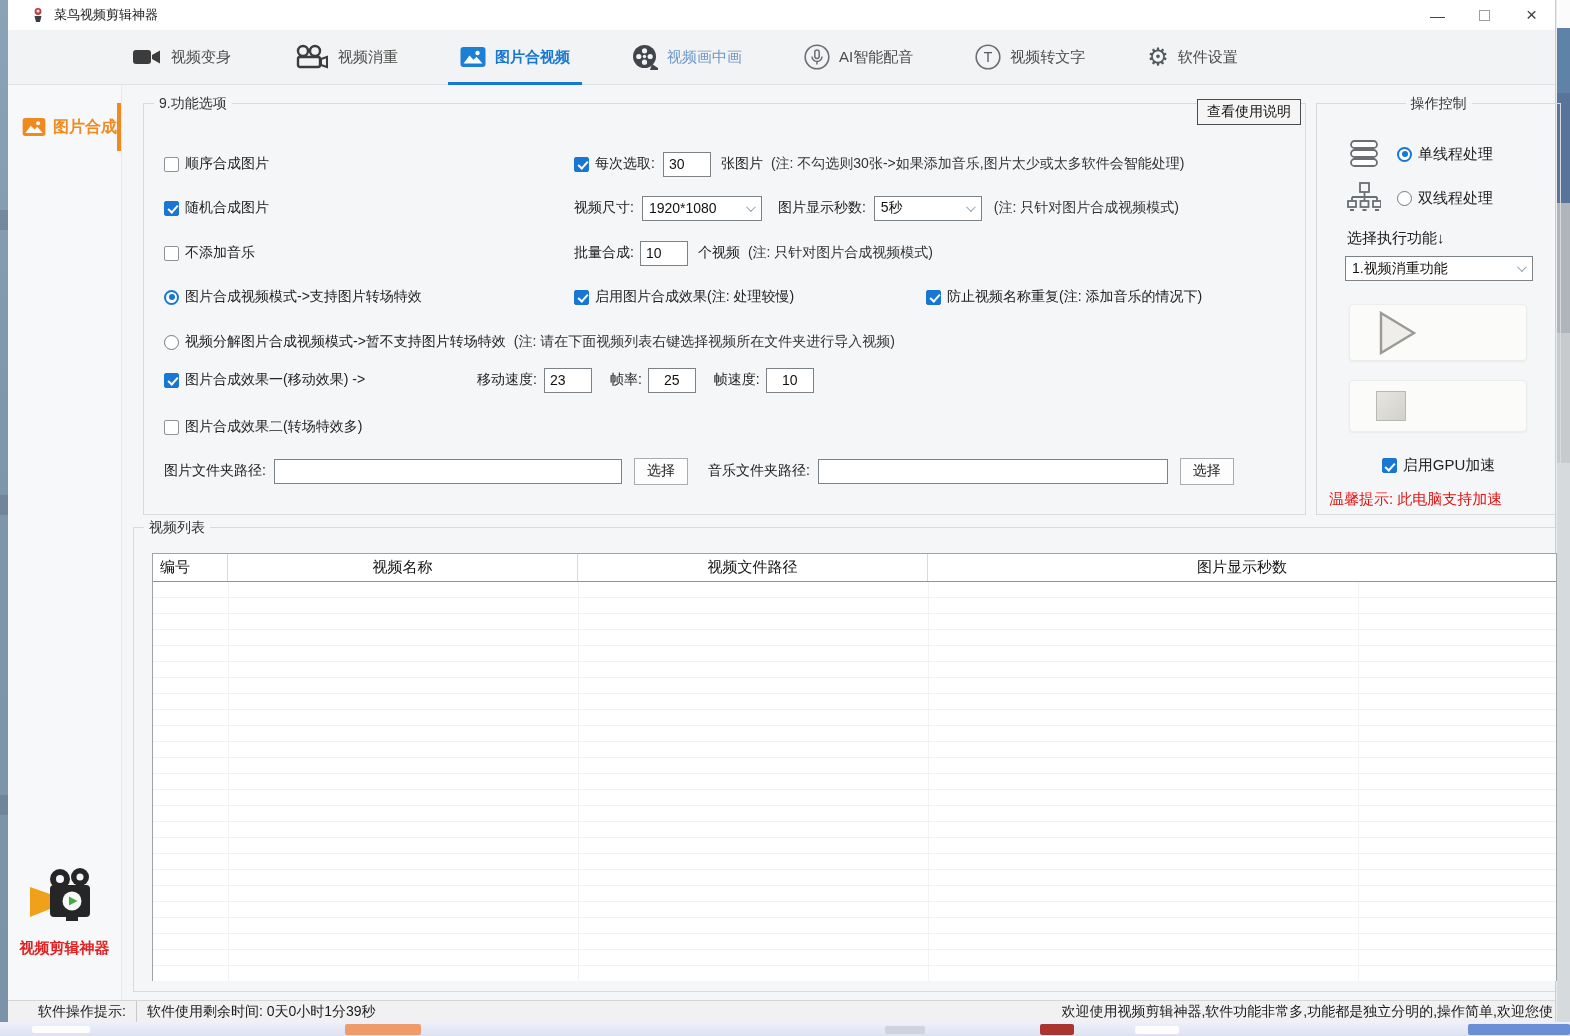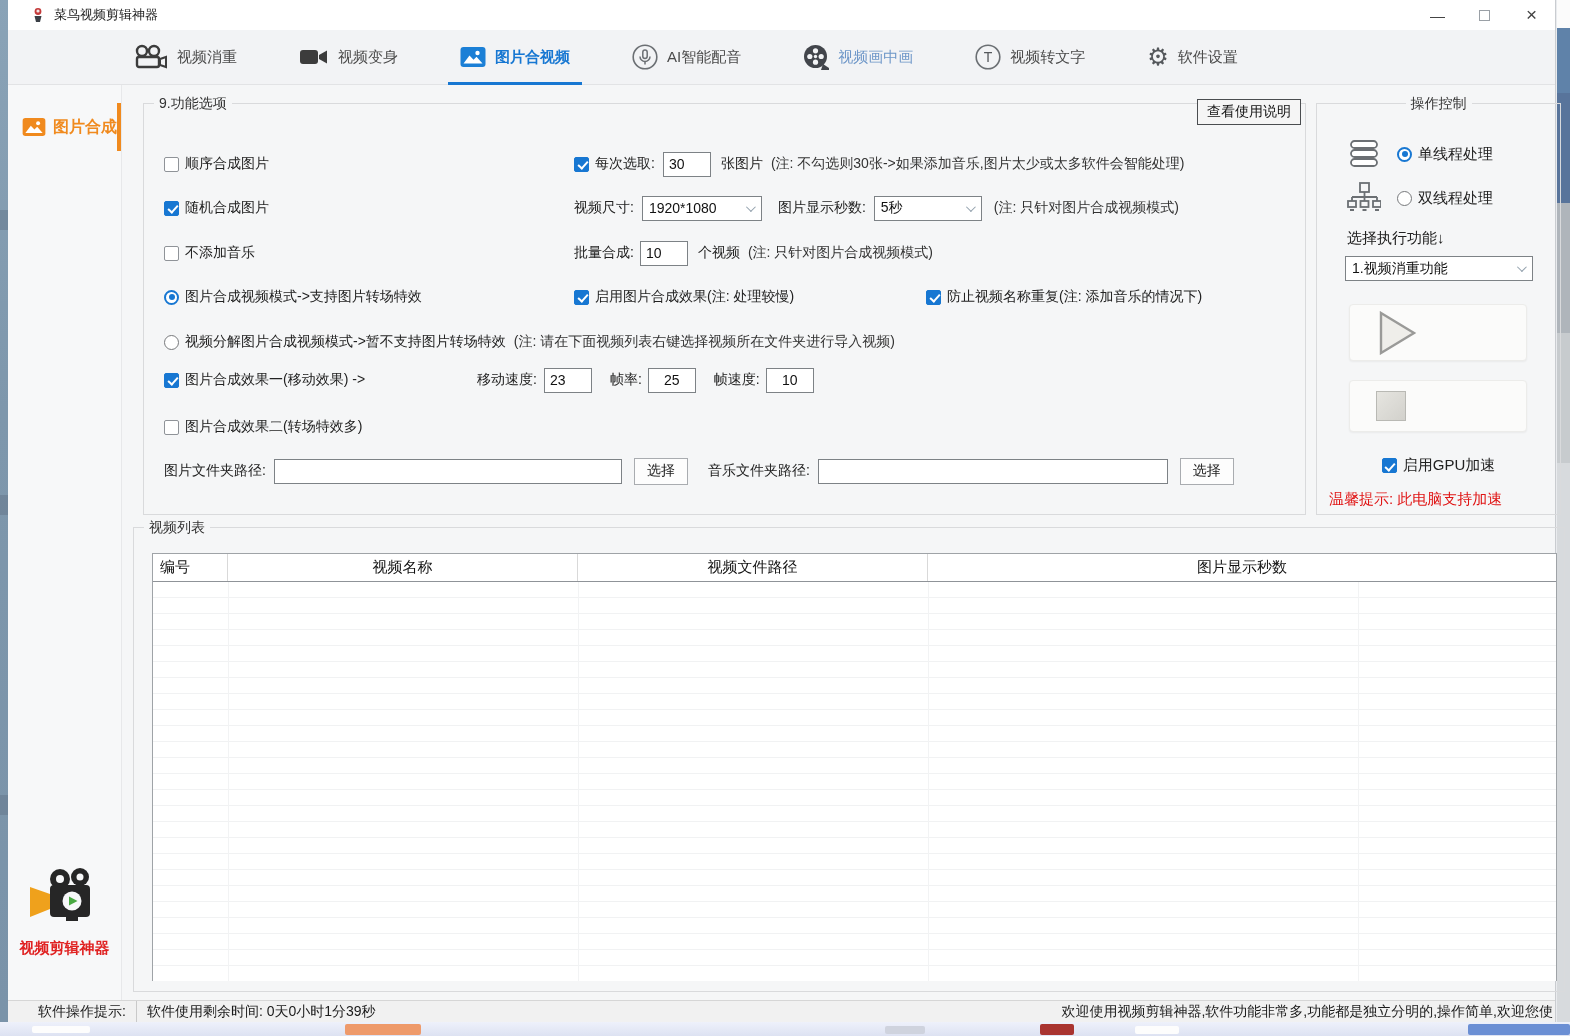--- a/index.html
+++ b/index.html
@@ -136,63 +136,63 @@
           <span class="maxbox"></span>
         </div>
       <div class="win-btn close">
           <span>×</span>
         </div>
     </div>
   </div>
 
   <div class="tabbar">
     <div class="tab">
+      <svg width="30" height="22" viewBox="0 0 30 22">
+        <rect x="1" y="4" width="18" height="14" rx="3" fill="#3c3c3c"></rect>
+        <path d="M20 9 L28 4.5 L28 17.5 L20 13 Z" fill="#3c3c3c"></path>
+      </svg>
+      <span class="tlabel">视频变身</span>
+    </div>
+    <div class="tab">
       <svg width="36" height="26" viewBox="0 0 36 26">
         <circle cx="10" cy="7" r="5" fill="none" stroke="#3c3c3c" stroke-width="2.4"></circle>
         <circle cx="22" cy="7" r="5" fill="none" stroke="#3c3c3c" stroke-width="2.4"></circle>
         <rect x="5" y="13" width="22" height="10" rx="2" fill="none" stroke="#3c3c3c" stroke-width="2.4"></rect>
         <path d="M28 15 L34 13 L34 23 L28 21 Z" fill="none" stroke="#3c3c3c" stroke-width="2"></path>
       </svg>
       <span class="tlabel">视频消重</span>
     </div>
-    <div class="tab">
-      <svg width="30" height="22" viewBox="0 0 30 22">
-        <rect x="1" y="4" width="18" height="14" rx="3" fill="#3c3c3c"></rect>
-        <path d="M20 9 L28 4.5 L28 17.5 L20 13 Z" fill="#3c3c3c"></path>
-      </svg>
-      <span class="tlabel">视频变身</span>
-    </div>
     <div class="tab active">
       <svg width="26" height="22" viewBox="0 0 26 22">
         <rect x="0.5" y="1" width="25" height="20" rx="3" fill="#1b7fd6"></rect>
         <circle cx="17.5" cy="7" r="2.2" fill="#fff"></circle>
         <path d="M3.5 17.5 L9.5 9.5 L13.5 13.8 L16.5 10.8 L22.5 17.5 Z" fill="#fff"></path>
       </svg>
       <span class="tlabel">图片合视频</span>
-    </div>
-    <div class="tab">
-      <svg width="26" height="26" viewBox="0 0 26 26">
-        <circle cx="13" cy="13" r="11.8" fill="none" stroke="#6b6f73" stroke-width="1.6"></circle>
-        <rect x="10.8" y="6" width="4.4" height="8.5" rx="2.2" fill="none" stroke="#6b6f73" stroke-width="1.5"></rect>
-        <path d="M8 12.5 a5 5 0 0 0 10 0" fill="none" stroke="#6b6f73" stroke-width="1.5"></path>
-        <line x1="13" y1="17.5" x2="13" y2="20.5" stroke="#6b6f73" stroke-width="1.5"></line>
-      </svg>
-      <span class="tlabel">AI智能配音</span>
     </div>
     <div class="tab tinted">
       <svg width="26" height="26" viewBox="0 0 26 26">
         <circle cx="12.5" cy="12.5" r="11.5" fill="#42454b"></circle>
         <circle cx="12.5" cy="6.8" r="2.6" fill="#f2f3f5"></circle>
         <circle cx="12.5" cy="18.2" r="2.6" fill="#f2f3f5"></circle>
         <circle cx="6.8" cy="12.5" r="2.6" fill="#f2f3f5"></circle>
         <circle cx="18.2" cy="12.5" r="2.6" fill="#f2f3f5"></circle>
         <circle cx="12.5" cy="12.5" r="1.7" fill="#f2f3f5"></circle>
         <path d="M20 20 L26 24 L26 26 L18 26 Z" fill="#42454b"></path>
       </svg>
       <span class="tlabel">视频画中画</span>
+    </div>
+    <div class="tab">
+      <svg width="26" height="26" viewBox="0 0 26 26">
+        <circle cx="13" cy="13" r="11.8" fill="none" stroke="#6b6f73" stroke-width="1.6"></circle>
+        <rect x="10.8" y="6" width="4.4" height="8.5" rx="2.2" fill="none" stroke="#6b6f73" stroke-width="1.5"></rect>
+        <path d="M8 12.5 a5 5 0 0 0 10 0" fill="none" stroke="#6b6f73" stroke-width="1.5"></path>
+        <line x1="13" y1="17.5" x2="13" y2="20.5" stroke="#6b6f73" stroke-width="1.5"></line>
+      </svg>
+      <span class="tlabel">AI智能配音</span>
     </div>
     <div class="tab">
       <svg width="26" height="26" viewBox="0 0 26 26">
         <circle cx="13" cy="13" r="11.8" fill="none" stroke="#6b6f73" stroke-width="1.6"></circle>
         <text x="13" y="18" text-anchor="middle" font-size="14" fill="#55585c">T</text>
       </svg>
       <span class="tlabel">视频转文字</span>
     </div>
     <div class="tab">
       <span style="font-size:24px; color:#55585c; line-height:1;">⚙</span>

